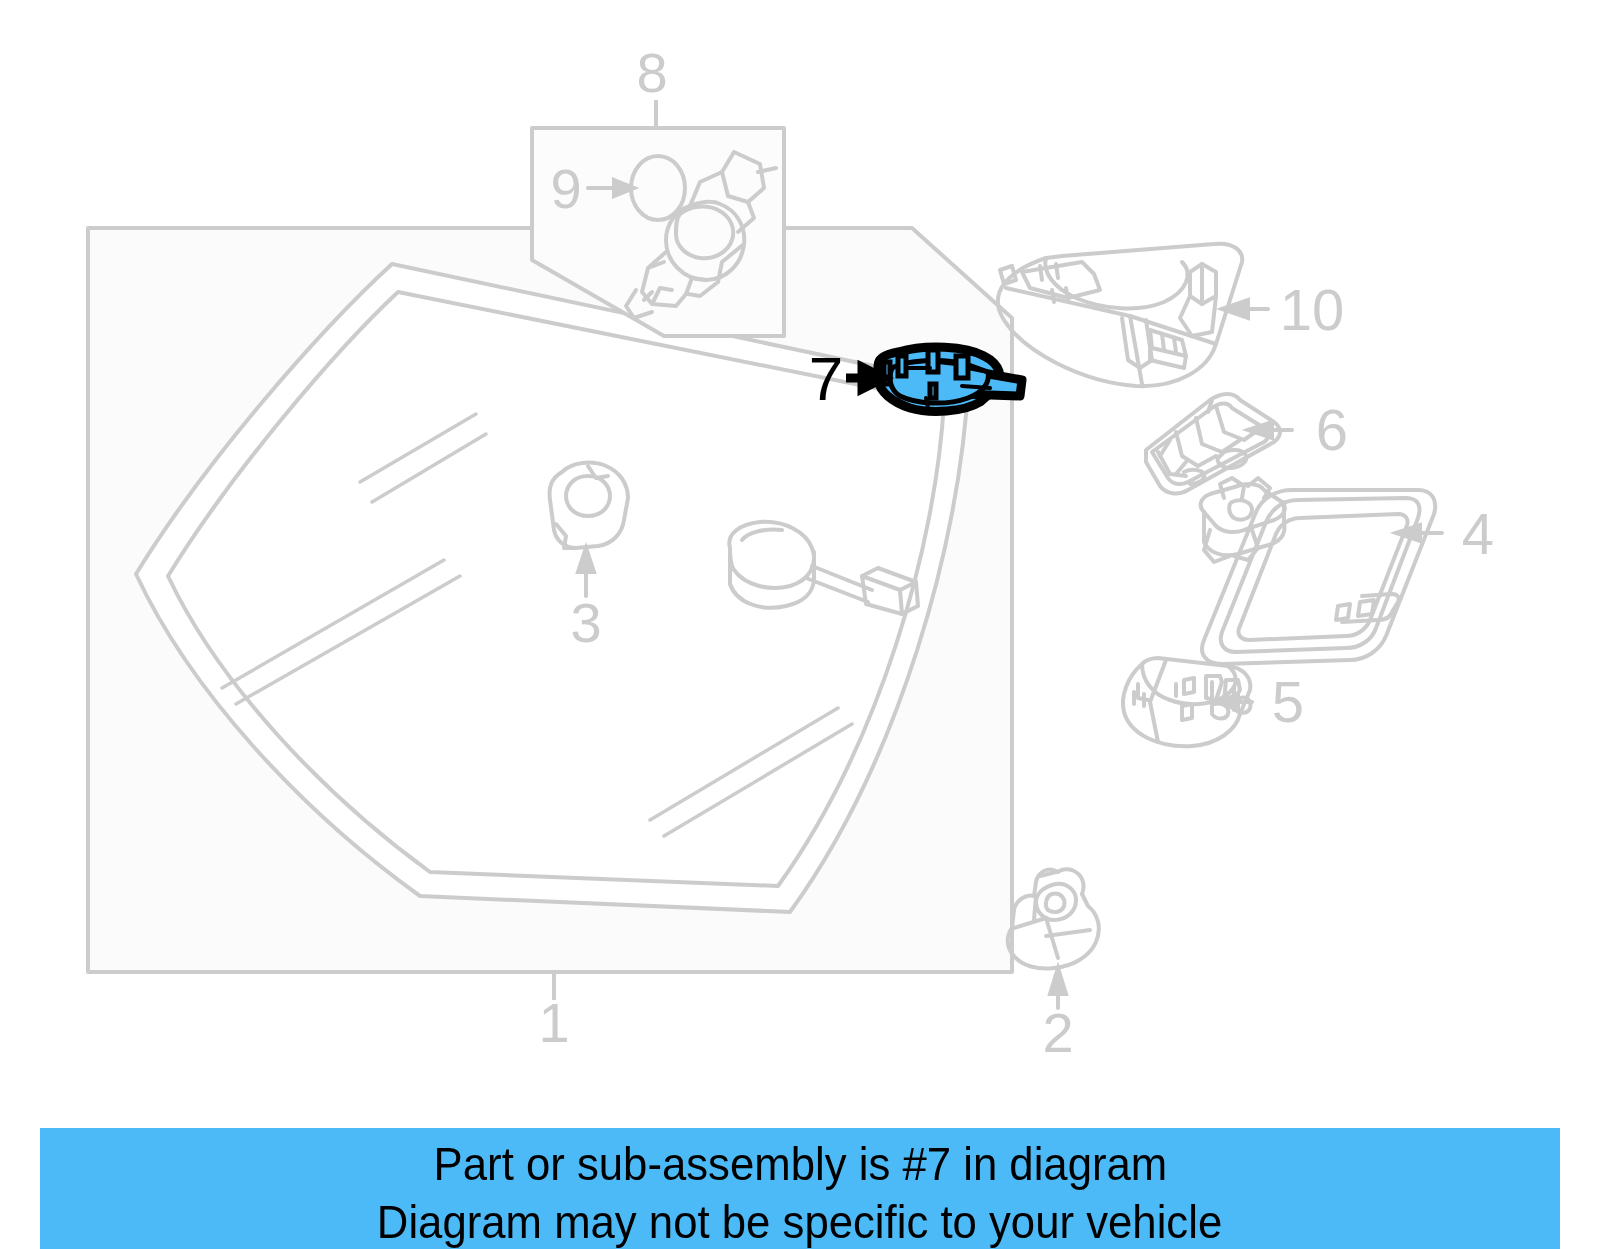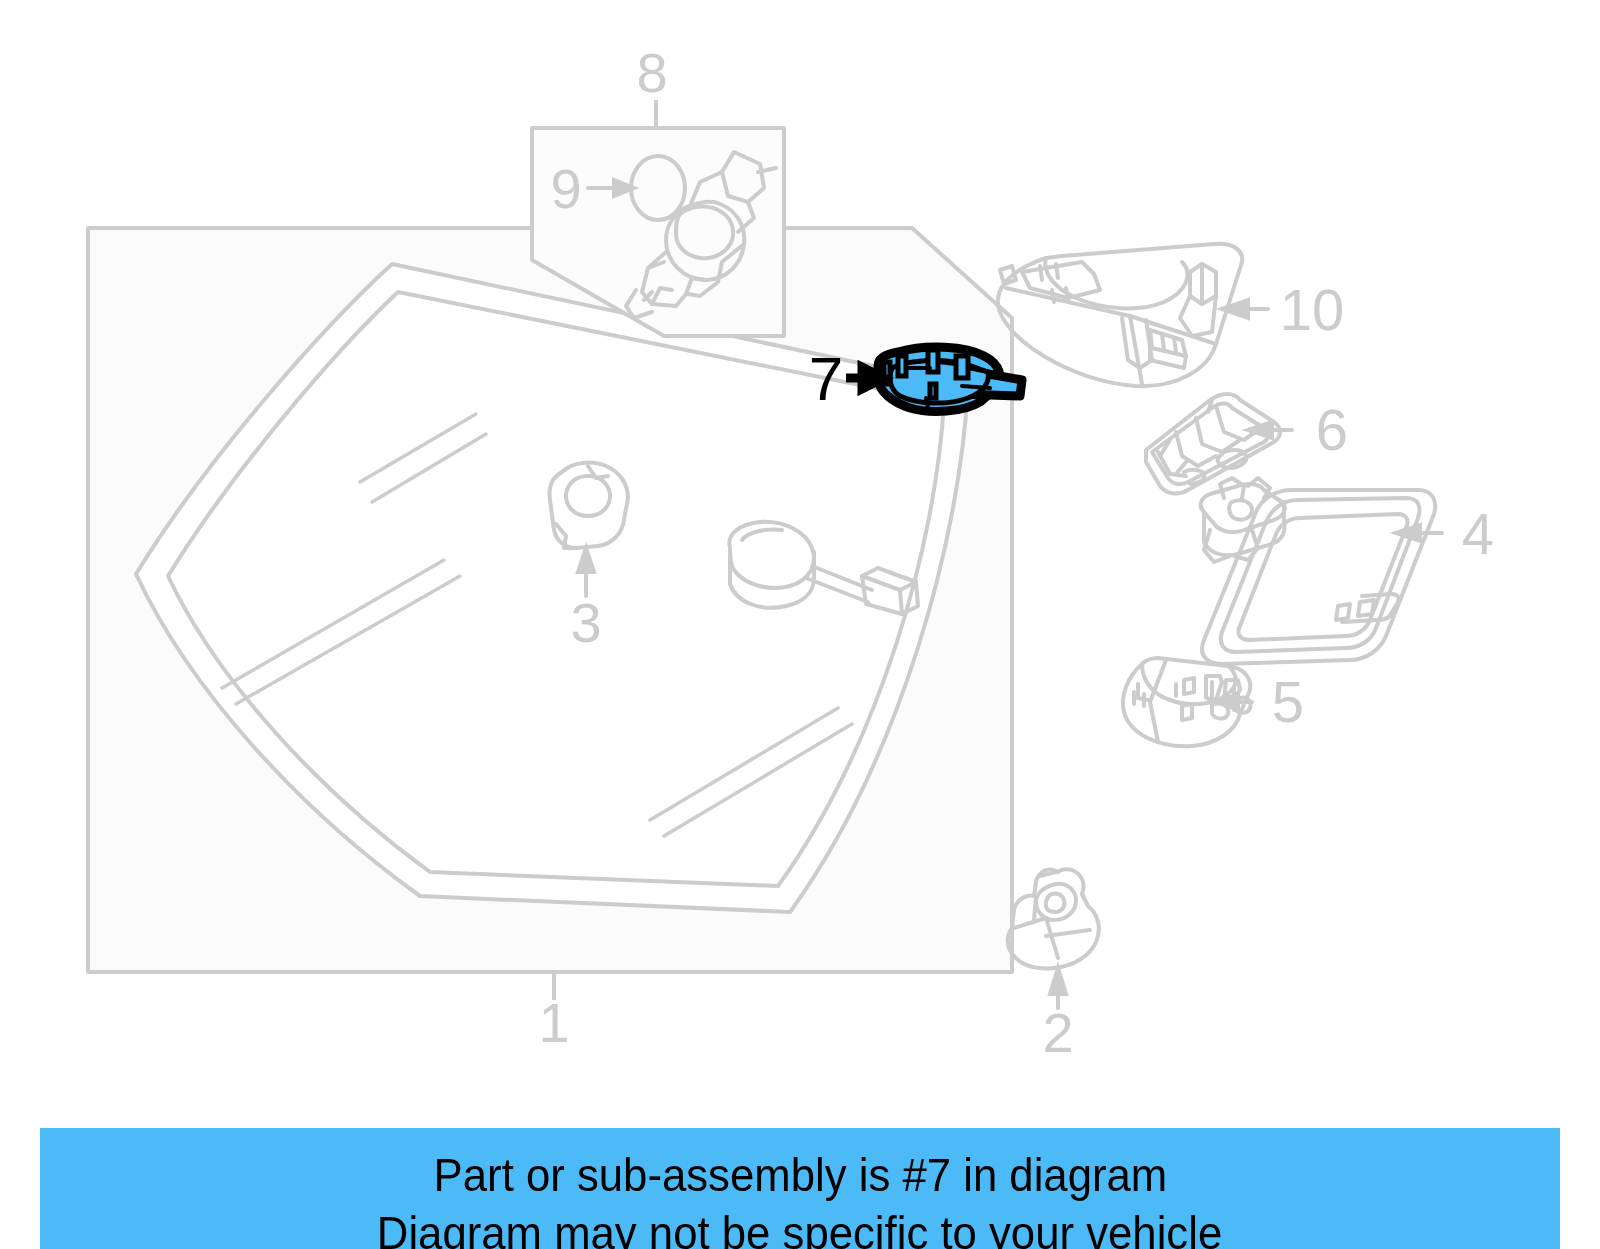--- a/index.html
+++ b/index.html
@@ -30,21 +30,21 @@
     left: 40px;
     top: 1128px;
     width: 1520px;
     height: 121px;
     background: #4dbaf8;
     display: flex;
     flex-direction: column;
     align-items: center;
     justify-content: flex-start;
     box-sizing: border-box;
-    padding-top: 18px;
+    padding-top: 7px;
   }
   .banner-line {
     color: #000000;
     font-family: "Liberation Sans Narrow", "Liberation Sans", sans-serif;
     font-size: 47px;
     line-height: 58px;
     letter-spacing: 0px;
     white-space: nowrap;
     transform: scaleX(0.93);
   }

